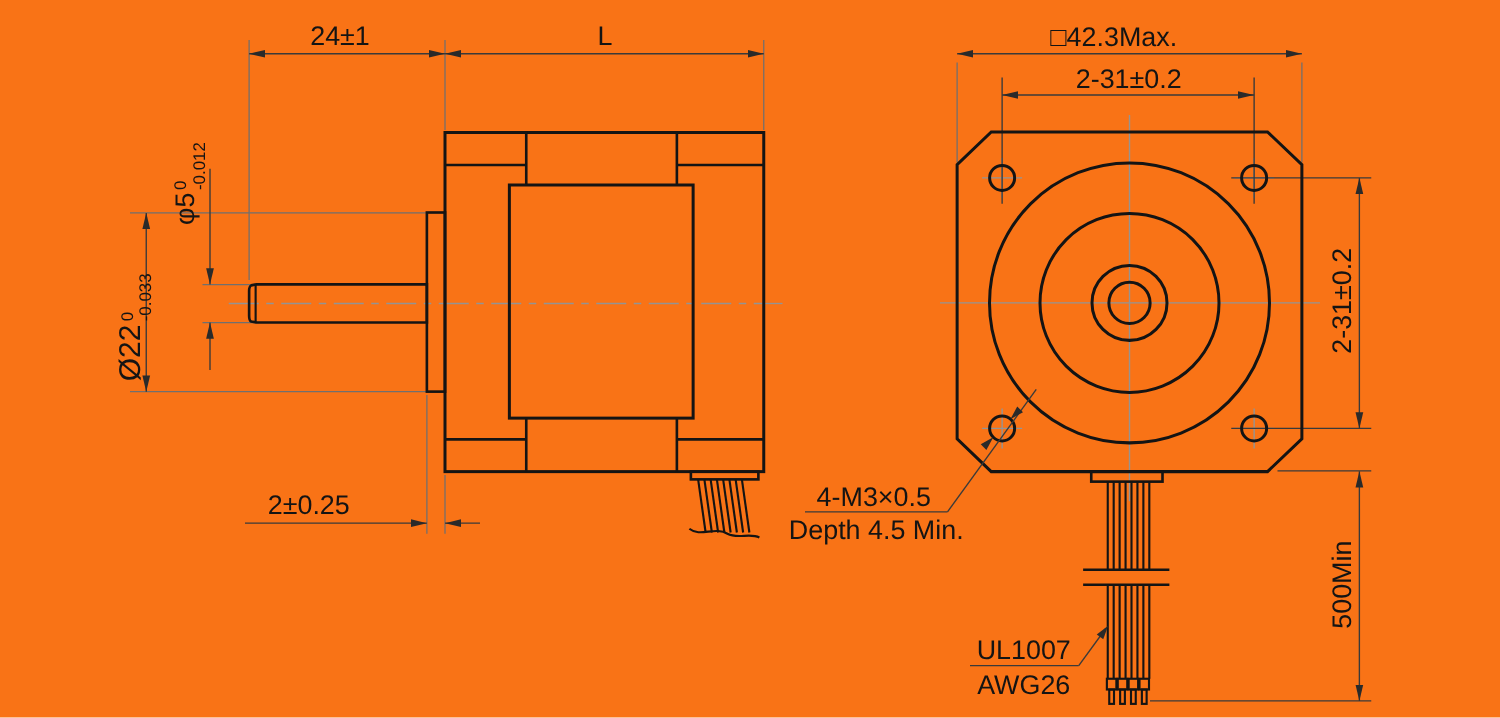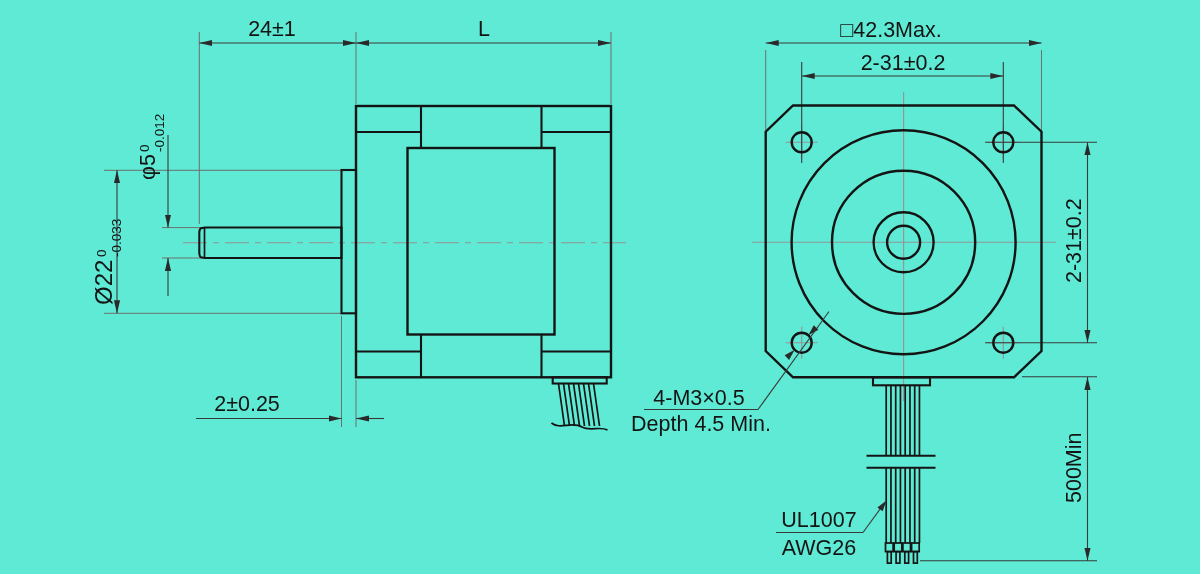--- a/index.html
+++ b/index.html
@@ -1,16 +1,16 @@
 <!DOCTYPE html>
 <html><head>
 <meta charset="utf-8">
 <style>
   html,body{margin:0;padding:0;background:#ffffff;}
-  .stage{width:1200px;height:574px;position:relative;background:#5eead4;overflow:hidden;}
+  .stage{width:1200px;height:574px;position:relative;background:#f97316;overflow:hidden;}
   svg{display:block;}
   text{fill:#141414;font-family:"Liberation Sans",sans-serif;}
   .dimtxt{font-size:21.5px;}
   .toltxt{font-size:13.5px;}
   .obj{stroke:#141414;stroke-width:2.4;fill:none;}
   .obj2{stroke:#141414;stroke-width:2.1;fill:none;}
   .objf{stroke:#141414;stroke-width:1.7;fill:none;}
   .thin{stroke:#3a3a3a;stroke-width:1.1;fill:none;}
   .ext{stroke:#6f6f6f;stroke-width:1;fill:none;}
   .cl{stroke:#949494;stroke-width:1.1;fill:none;}

